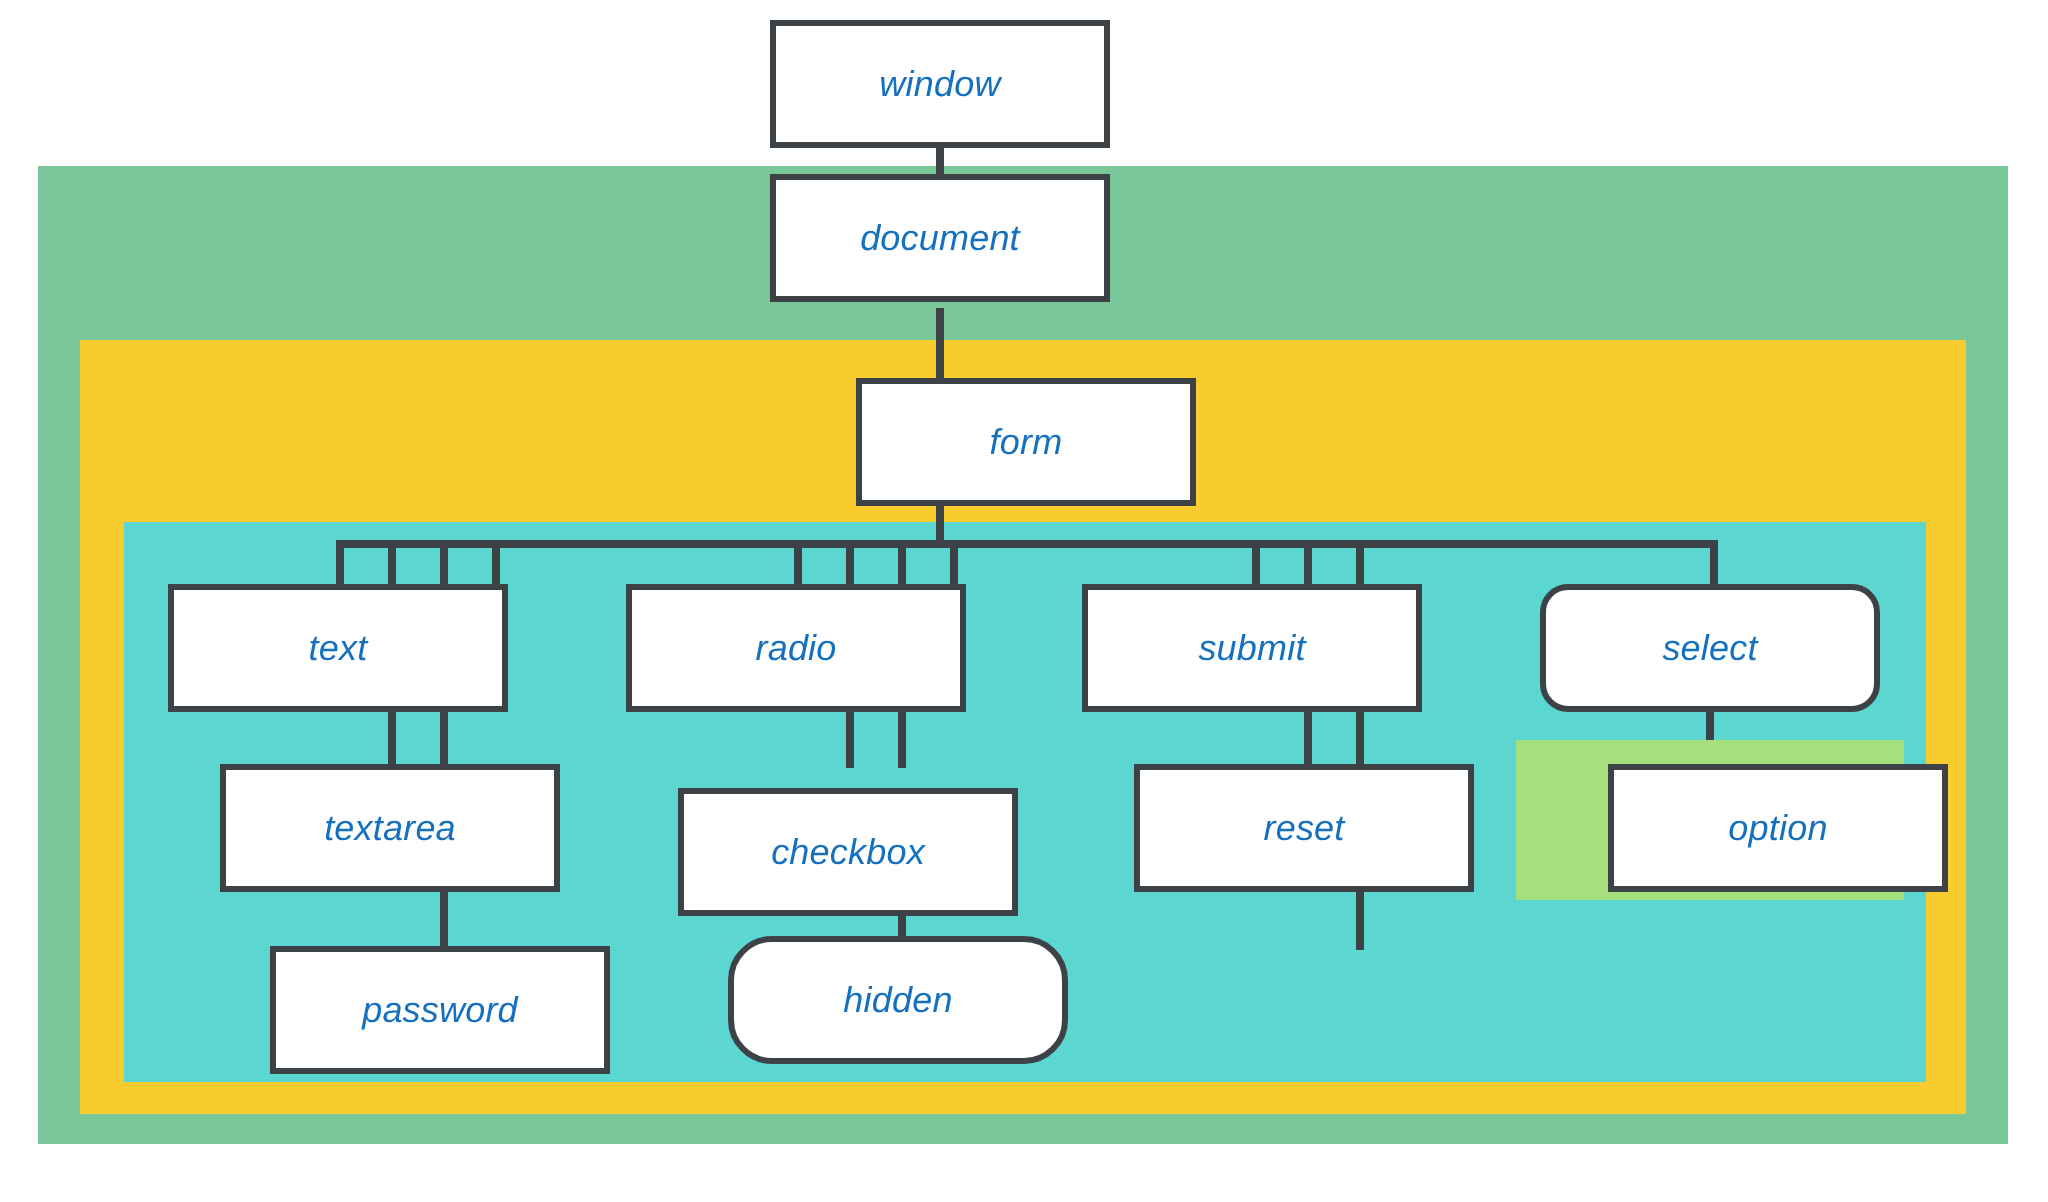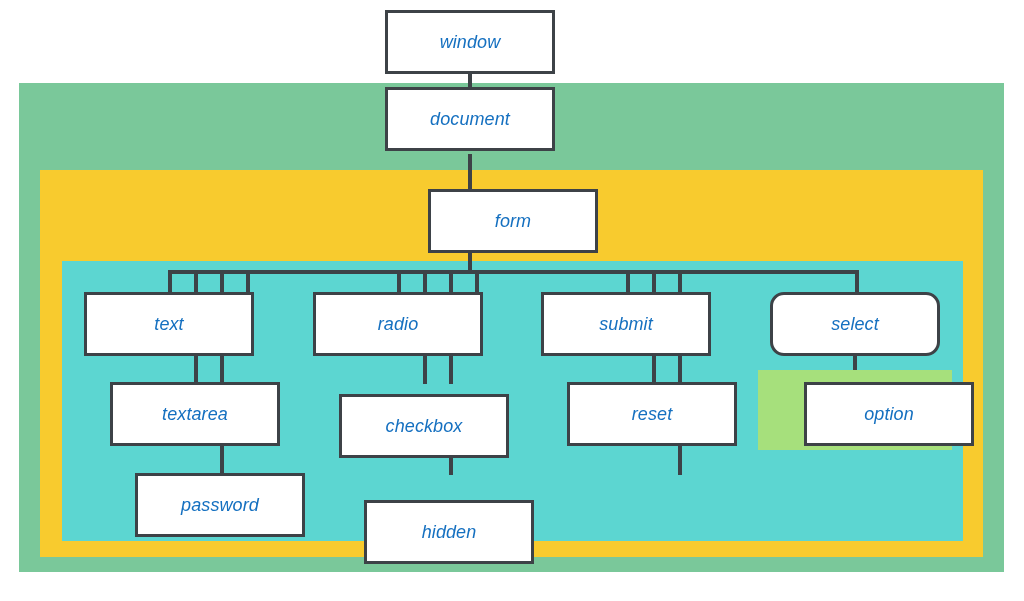--- a/index.html
+++ b/index.html
@@ -130,16 +130,16 @@
   <div class="node" style="left:110px; top:382px;">textarea</div>
 
   <div class="node" style="left:339px; top:394px;">checkbox</div>
 
   <div class="node" style="left:567px; top:382px;">reset</div>
 
   <div class="node" style="left:804px; top:382px;">option</div>
 
   <div class="node" style="left:135px; top:473px;">password</div>
 
-  <div class="node" style="left:364px; top:500px;">hidden</div>
+  <div class="node" style="left:364px; top:468px;border-radius:22px;">hidden</div>
 
 
 </div>
 
 </body></html>

